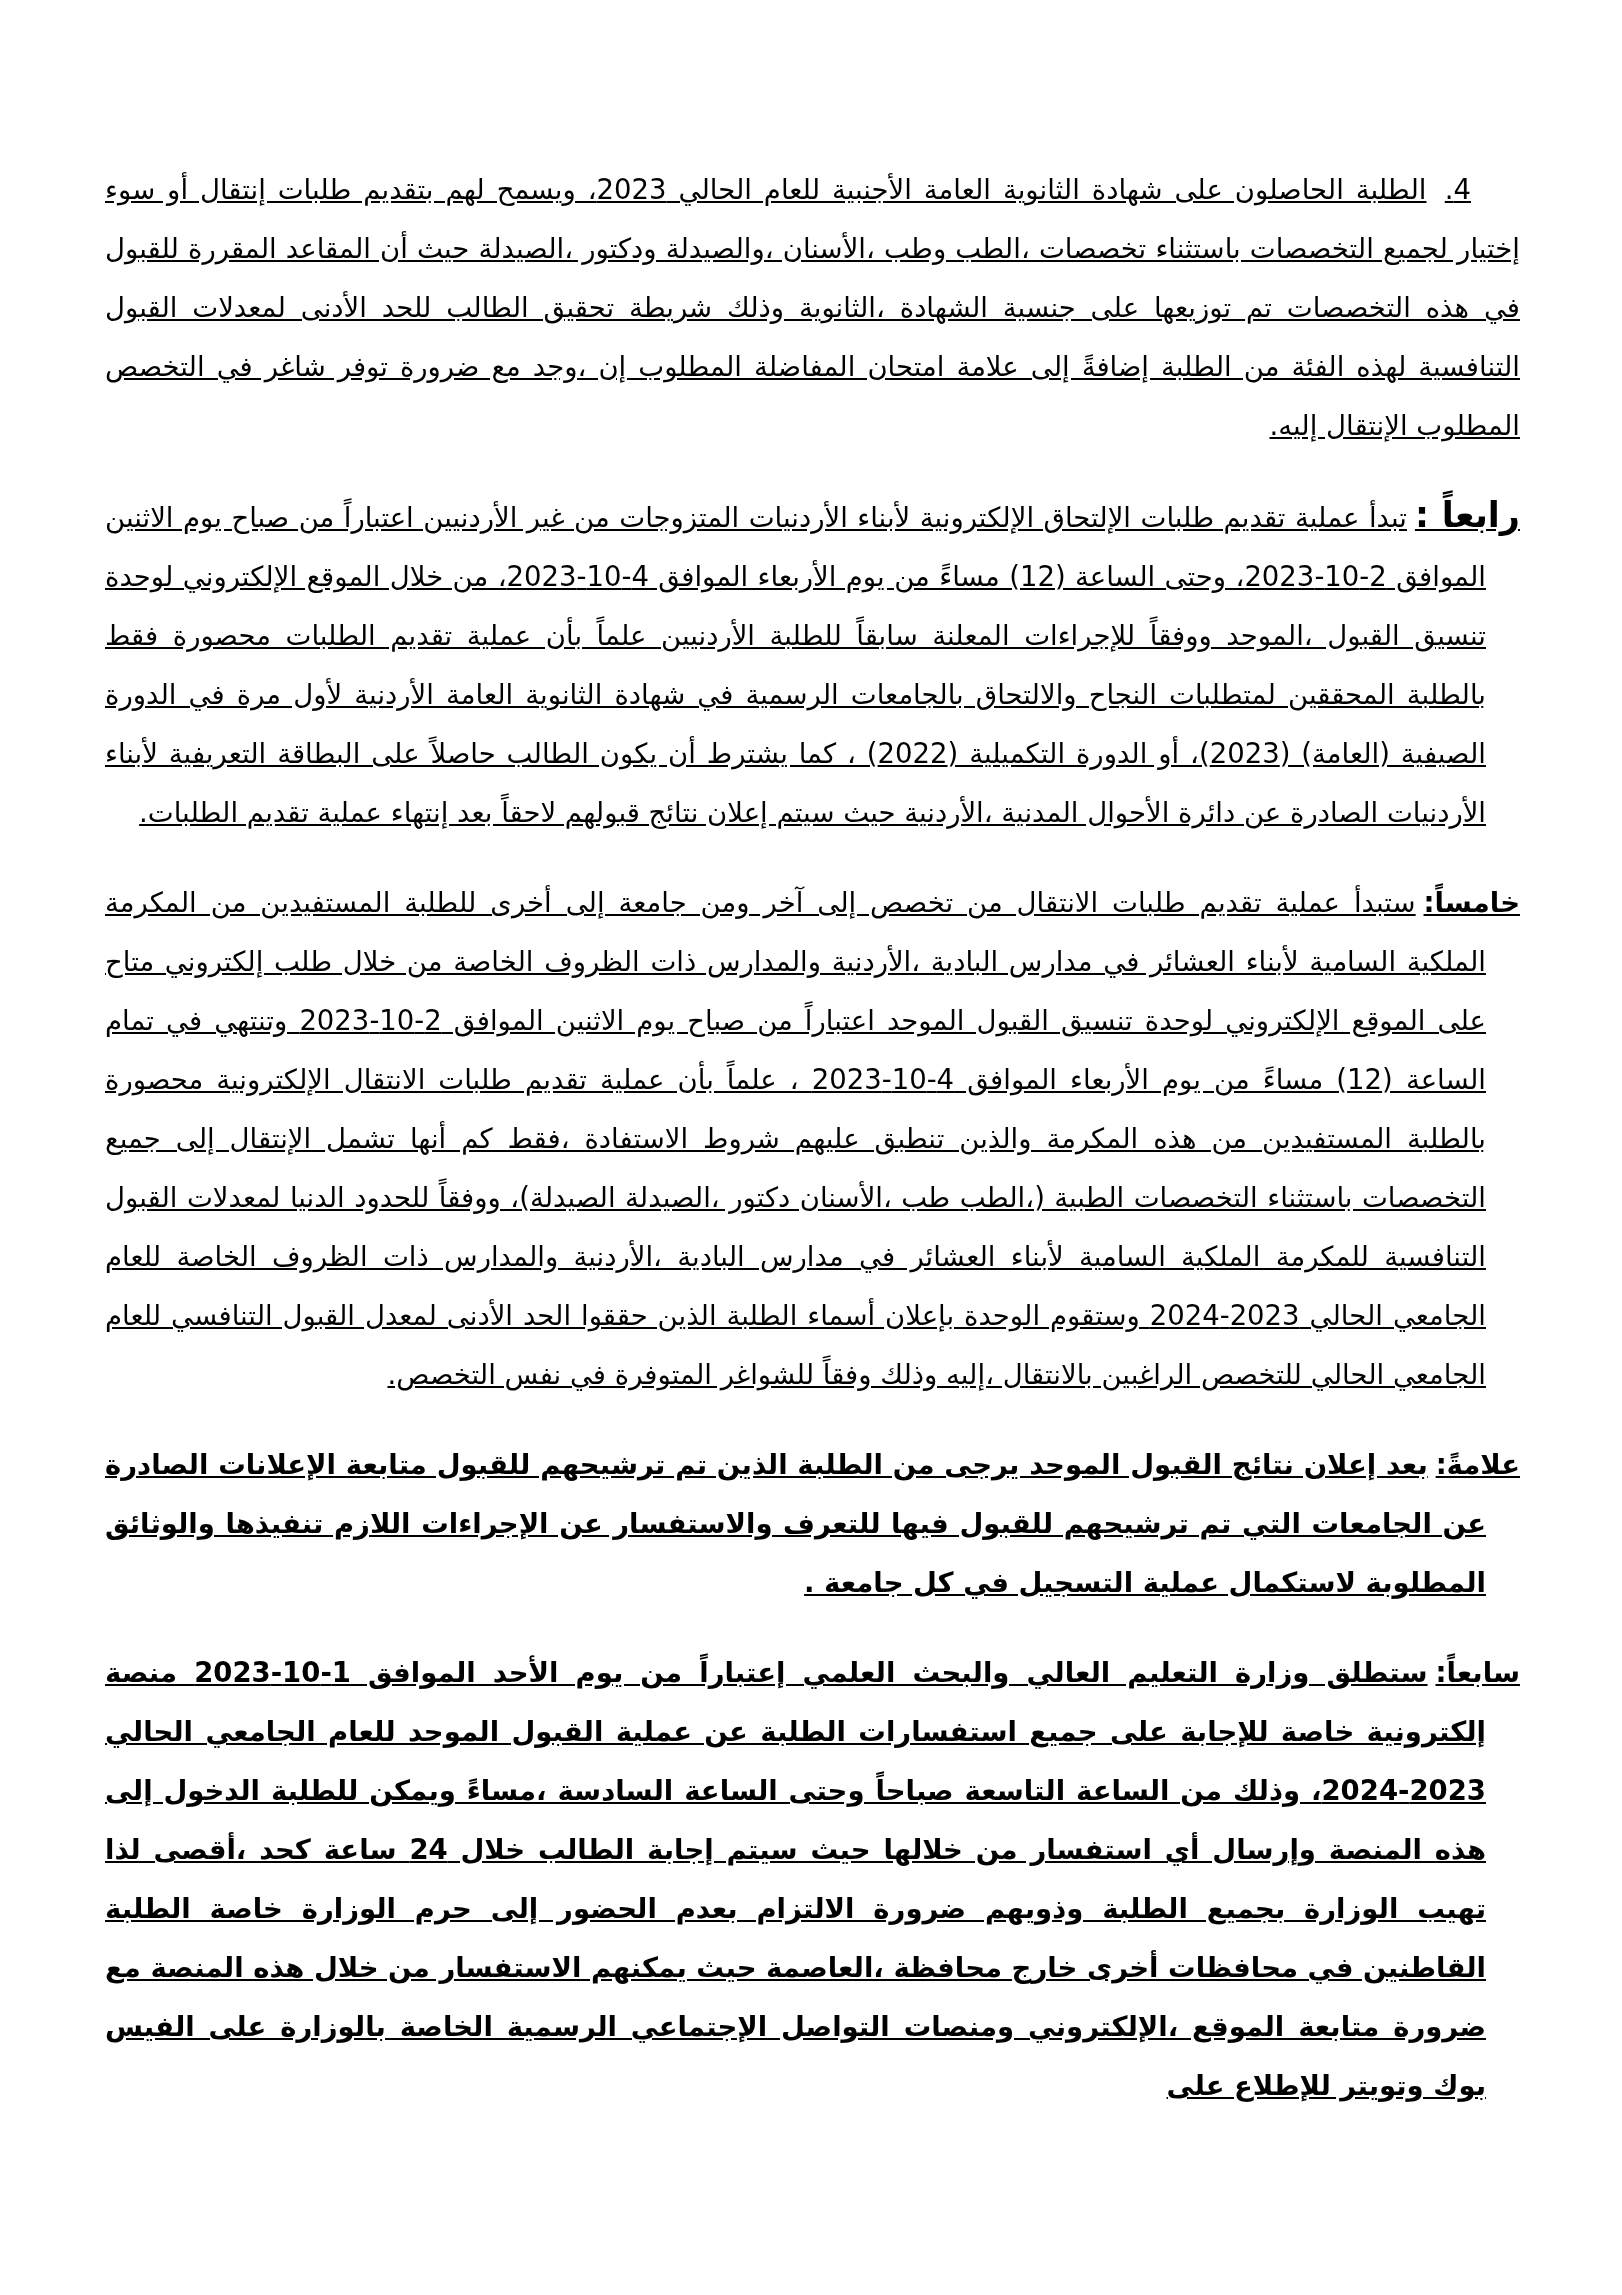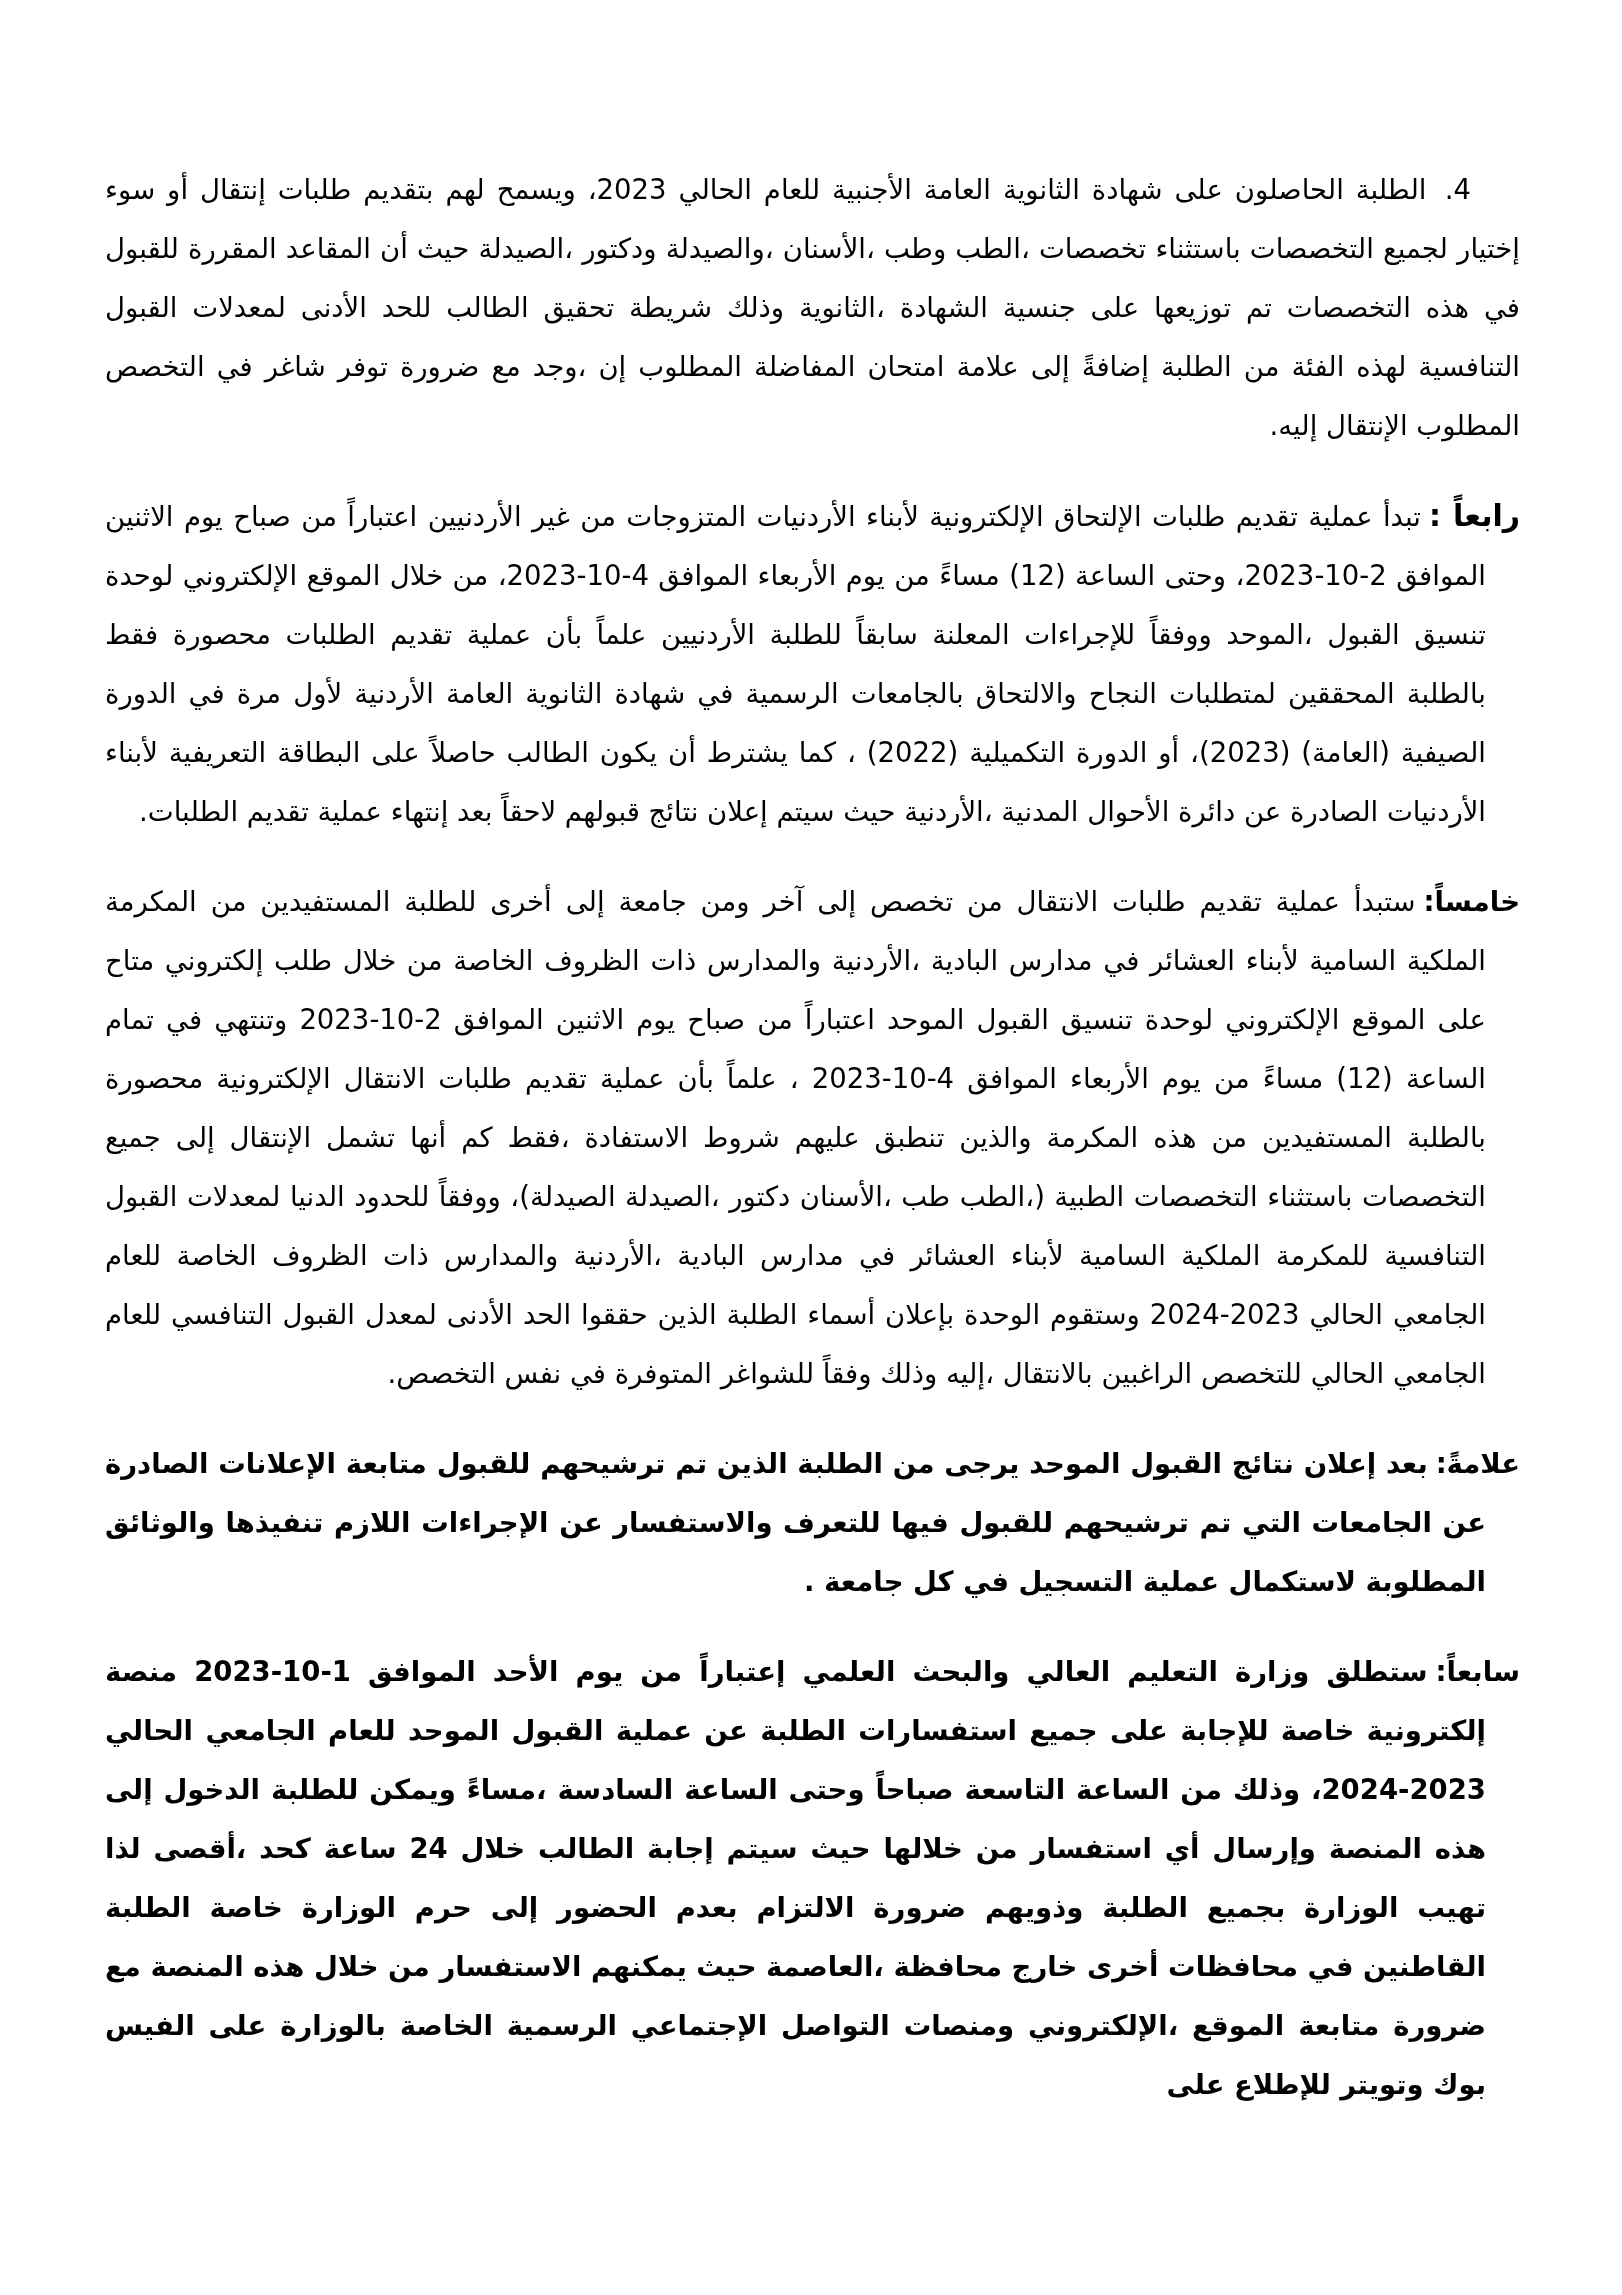--- a/index.html
+++ b/index.html
@@ -7,37 +7,38 @@
     position:relative;
     width:1623px;
     height:2295px;
     box-sizing:border-box;
     background:#ffffff;
     color:#000000;
     direction:rtl;
     padding:160px 103px 52px 105px;
     overflow:hidden;
     font-family:"DejaVu Sans", sans-serif;
+    text-decoration:underline;
   }
   .para{
     font-size:27.5px;
     line-height:59px;
     text-align:justify;
     margin:0 0 31px 0;
     color:#000000;
   }
   .para:last-child{margin-bottom:0;}
   
   .item4{text-indent:49px;}
   .item4 .marker{margin-left:18.3px;}
   
   .section{padding-right:34px;text-indent:-34px;}
   .label{font-weight:bold;}
   .label{margin-left:7.9px;}
-  .label-lg{font-size:30px;}
+  .label-lg{font-size:35px;}
   .sec-bold{font-weight:bold;}
 </style>
 </head>
 <body>
 
 <div class="page">
 
   <div class="para item4">
     <span class="marker">4.</span><span>الطلبة الحاصلون على شهادة الثانوية العامة الأجنبية للعام الحالي 2023، ويسمح لهم بتقديم طلبات إنتقال أو سوء إختيار لجميع التخصصات باستثناء تخصصات ،الطب وطب ،الأسنان ،والصيدلة ودكتور ،الصيدلة حيث أن المقاعد المقررة للقبول في هذه التخصصات تم توزيعها على جنسية الشهادة ،الثانوية وذلك شريطة تحقيق الطالب للحد الأدنى لمعدلات القبول التنافسية لهذه الفئة من الطلبة إضافةً إلى علامة امتحان المفاضلة المطلوب إن ،وجد مع ضرورة توفر شاغر في التخصص المطلوب الإنتقال إليه.</span>
   </div>

